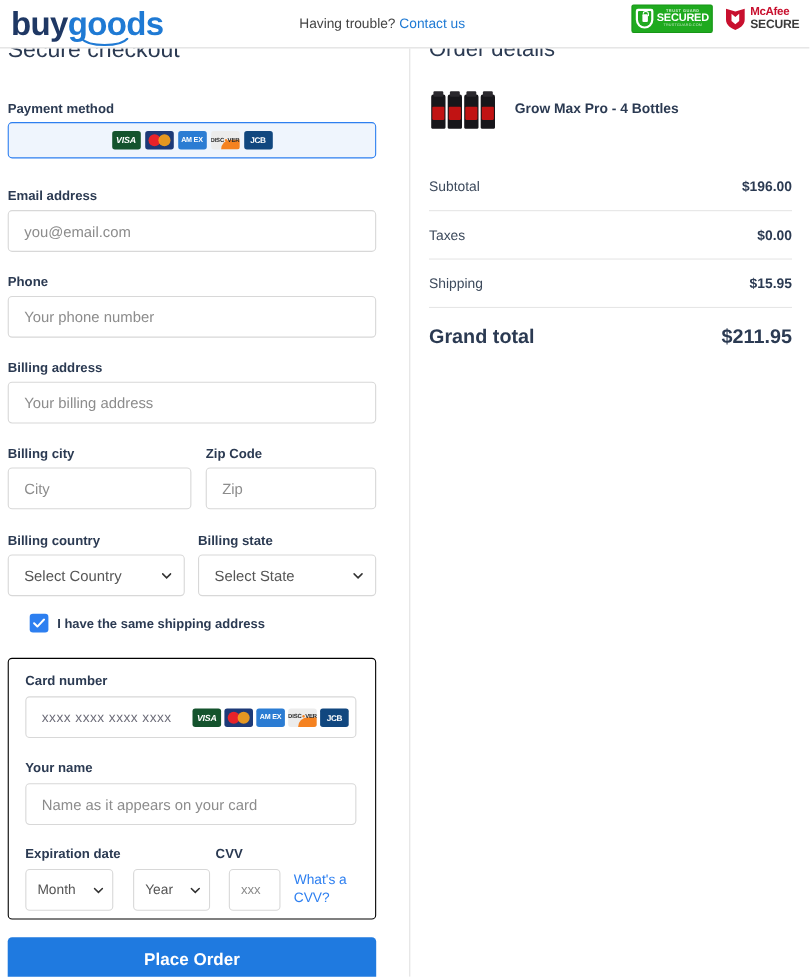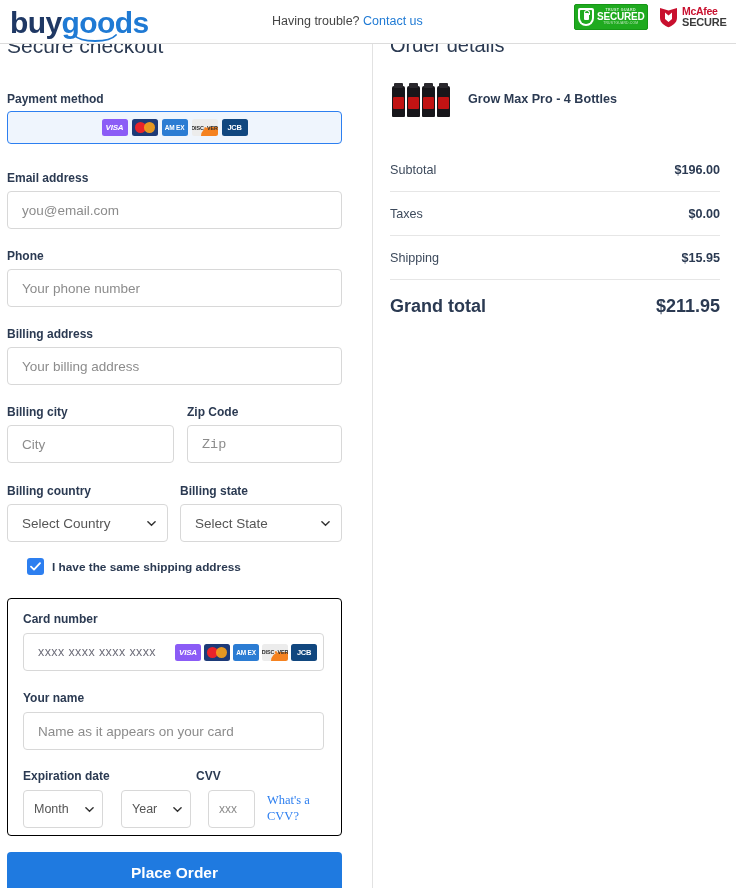--- a/index.html
+++ b/index.html
@@ -93,21 +93,21 @@
   
   .pm-box {
     position: absolute; left: 7px; top: 111px;
     width: 335px; height: 33px;
     background: #eff5fd; border: 1px solid #2d7ff0; border-radius: 4px;
     display: flex; align-items: center; justify-content: center; gap: 4px;
   }
 
   
   .brand { width: 26px; height: 17px; border-radius: 2.5px; display: flex; align-items: center; justify-content: center; flex: 0 0 auto; overflow: hidden; position: relative; }
-  .b-visa { background: #8b5cf6; color: #fff; font-size: 8px; font-weight: bold; font-style: italic; letter-spacing: -0.2px; }
+  .b-visa { background: #14532d; color: #fff; font-size: 8px; font-weight: bold; font-style: italic; letter-spacing: -0.2px; }
   .b-mc { background: #1d3a78; }
   .b-mc .c1, .b-mc .c2 { position: absolute; top: 3px; width: 11px; height: 11px; border-radius: 50%; }
   .b-mc .c1 { left: 3px; background: #e8232a; }
   .b-mc .c2 { right: 3px; background: #f6a01a; opacity: .92; }
   .b-amex { background: #2b7cd3; color: #fff; font-size: 6.5px; font-weight: bold; letter-spacing: -0.2px; }
   .b-disc { background: #ececec; color: #2b2b2b; font-size: 5.4px; font-weight: bold; letter-spacing: -0.1px; }
   .b-disc:after { content: ""; position: absolute; right: 0; bottom: 0; width: 17px; height: 9px; background: #f58220; border-radius: 10px 0 0 0; }
   .b-disc span { position: relative; z-index: 2; }
   .b-jcb { background: #11477f; color: #fff; font-size: 7.5px; font-weight: bold; letter-spacing: -0.3px; }
 
@@ -197,21 +197,21 @@
     <div style="position:absolute; left:7px; top:249px;" class="label">Phone</div>
     <div class="field" style="position:absolute; left:7px; top:269px;">Your phone number</div>
 
     <div style="position:absolute; left:7px; top:327px;" class="label">Billing address</div>
     <div class="field" style="position:absolute; left:7px; top:347px;">Your billing address</div>
 
     <div style="position:absolute; left:7px; top:405px;" class="label">Billing city</div>
     <div class="field" style="position:absolute; left:7px; top:425px; width:167px;">City</div>
 
     <div style="position:absolute; left:187px; top:405px;" class="label">Zip Code</div>
-    <div class="field" style="position:absolute; left:187px; top:425px; width:155px;font-family:Liberation Mono, monospace;">Zip</div>
+    <div class="field" style="position:absolute; left:187px; top:425px; width:155px;">Zip</div>
 
     <div style="position:absolute; left:7px; top:484px;" class="label">Billing country</div>
     <div class="select" style="position:absolute; left:7px; top:504px; width:161px;">
       <span>Select Country</span>
       <svg class="chev" viewBox="0 0 10 10">
           <path d="M1 3 L5 7 L9 3" stroke="#333" stroke-width="1.6" fill="none" stroke-linecap="round"></path>
         </svg>
     </div>
 
     <div style="position:absolute; left:180px; top:484px;" class="label">Billing state</div>
@@ -261,21 +261,21 @@
       </div>
       <div class="select" style="position:absolute; left:15px; top:191px; width:80px; padding:0 8px 0 10px; font-size:12.5px;">
         <span>Month</span>
         <svg class="chev" viewBox="0 0 10 10">
             <path d="M1 3 L5 7 L9 3" stroke="#333" stroke-width="1.6" fill="none" stroke-linecap="round"></path>
           </svg>
       </div>
 
       <div class="label" style="position:absolute; left:188px; top:170px;">CVV</div>
       <div class="field" style="position:absolute; left:200px; top:191px; width:47px; padding:0 10px; font-size:12px;">xxx</div>
-      <a class="link" href="#" style="position:absolute; left:259px; top:193px; width:62px; font-size:12.5px; line-height:16px;font-family:Liberation Serif, serif;">What's a CVV?</a>
+      <a class="link" href="#" style="position:absolute; left:259px; top:193px; width:62px; font-size:12.5px; line-height:16px;">What's a CVV?</a>
     </div>
 
     <div class="place-order">Place Order</div>
   </div>
 
   <div class="divider"></div>
 
   <div class="right">
     <h2 class="ord-title">Order details</h2>
 

